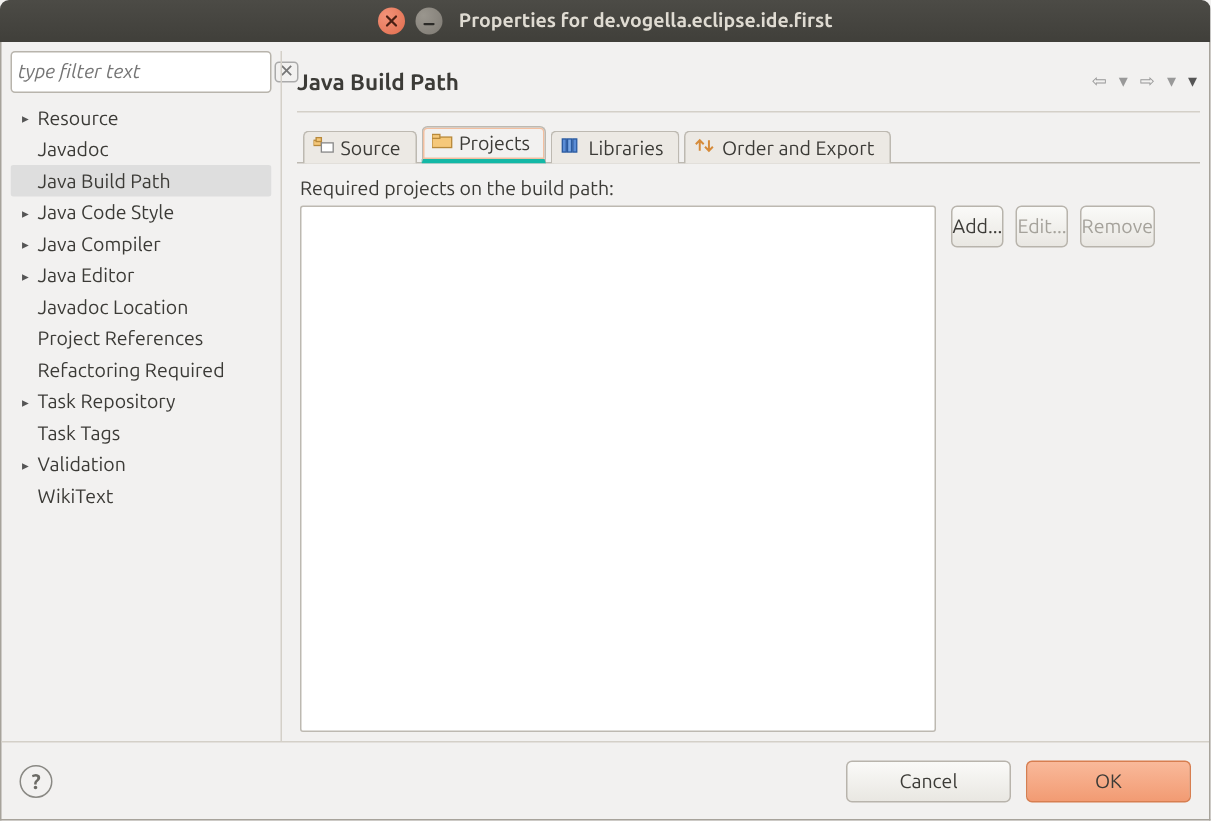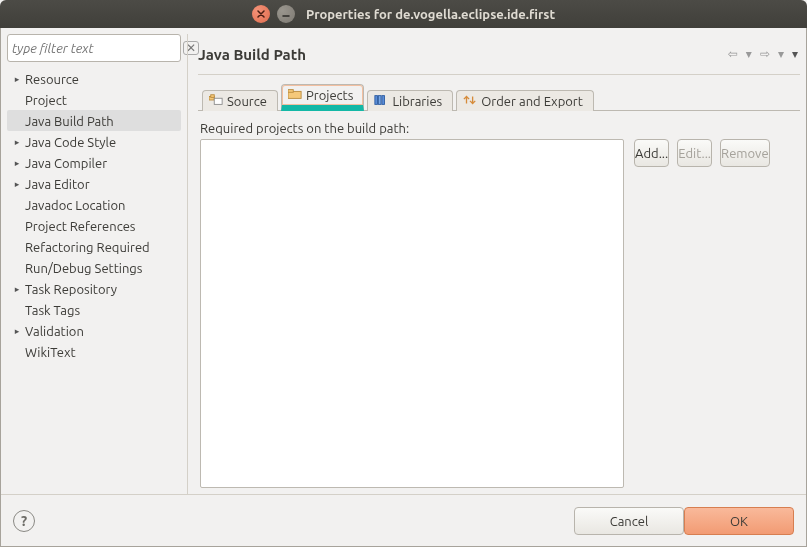--- a/index.html
+++ b/index.html
@@ -70,21 +70,21 @@
   .hdr-sep {height:1px; background:#d4d0c8; margin-bottom:8px;}
 
   .tabbar { display:flex; align-items:flex-end; border-bottom:1px solid #bdb9b1; padding-left:4px;}
   .tab {
     padding:3px 10px 3px 6px; border:1px solid #bdb9b1; border-bottom:none;
     border-top-left-radius:4px; border-top-right-radius:4px;
     margin-right:3px; background:#ece9e4; color:#3c3b37;
     display:flex; align-items:center; gap:4px;
     position:relative; top:1px;
   }
-  .tab.active { background:#f2f1f0; border-bottom:6px solid #14b8a6;
+  .tab.active { background:#f2f1f0; border-bottom:3px solid #14b8a6;
     box-shadow:0 0 0 1px #f3bfa0 inset;}
   .tab svg { width:14px; height:12px; }
 
   .tab-body {
     flex:1; display:flex; flex-direction:column; padding:10px 6px 6px 2px;
   }
   .req-label { color:#3c3b37; margin-bottom:4px;}
   .proj-area { flex:1; display:flex; gap:10px; }
   .proj-list {
     flex:1; border:1px solid #bdb9b1; background:#fff; border-radius:2px;
@@ -105,21 +105,21 @@
   .footer {
     height:52px; border-top:1px solid #d4d0c8;
     display:flex; align-items:center; justify-content:space-between;
     padding:0 12px;
   }
   .help-icon {
     width:22px; height:22px; border:1.5px solid #8a8984; border-radius:50%;
     display:flex; align-items:center; justify-content:center;
     color:#6b6a65; font-weight:bold; font-size:14px;
   }
-  .footer-btns { display:flex; }
+  .footer-btns { display:flex; gap:10px; }
   .footer-btns .btn { width:110px; }
 </style>
 </head>
 <body>
 
 <div class="titlebar">
   <span class="win-btn win-close">
     <svg width="8" height="8" viewBox="0 0 8 8">
         <path d="M1 1 L7 7 M7 1 L1 7" stroke="#4a1f13" stroke-width="1.5" stroke-linecap="round"></path>
       </svg>
@@ -140,21 +140,21 @@
         <input type="text" placeholder="type filter text" style="">
         <span class="filter-clear">✕</span>
       </div>
       <div class="tree" id="tree">
           <div class="tree-row">
             <span class="tw">▸</span>
             <span class="lbl">Resource</span>
           </div>
           <div class="tree-row">
             <span class="tw"></span>
-            <span class="lbl">Project</span>
+            <span class="lbl">Javadoc</span>
           </div>
           <div class="tree-row selected">
             <span class="tw"></span>
             <span class="lbl">Java Build Path</span>
           </div>
           <div class="tree-row">
             <span class="tw">▸</span>
             <span class="lbl">Java Code Style</span>
           </div>
           <div class="tree-row">
@@ -169,24 +169,20 @@
             <span class="tw"></span>
             <span class="lbl">Javadoc Location</span>
           </div>
           <div class="tree-row">
             <span class="tw"></span>
             <span class="lbl">Project References</span>
           </div>
           <div class="tree-row">
             <span class="tw"></span>
             <span class="lbl">Refactoring Required</span>
-          </div>
-          <div class="tree-row">
-            <span class="tw"></span>
-            <span class="lbl">Run/Debug Settings</span>
           </div>
           <div class="tree-row">
             <span class="tw">▸</span>
             <span class="lbl">Task Repository</span>
           </div>
           <div class="tree-row">
             <span class="tw"></span>
             <span class="lbl">Task Tags</span>
           </div>
           <div class="tree-row">

